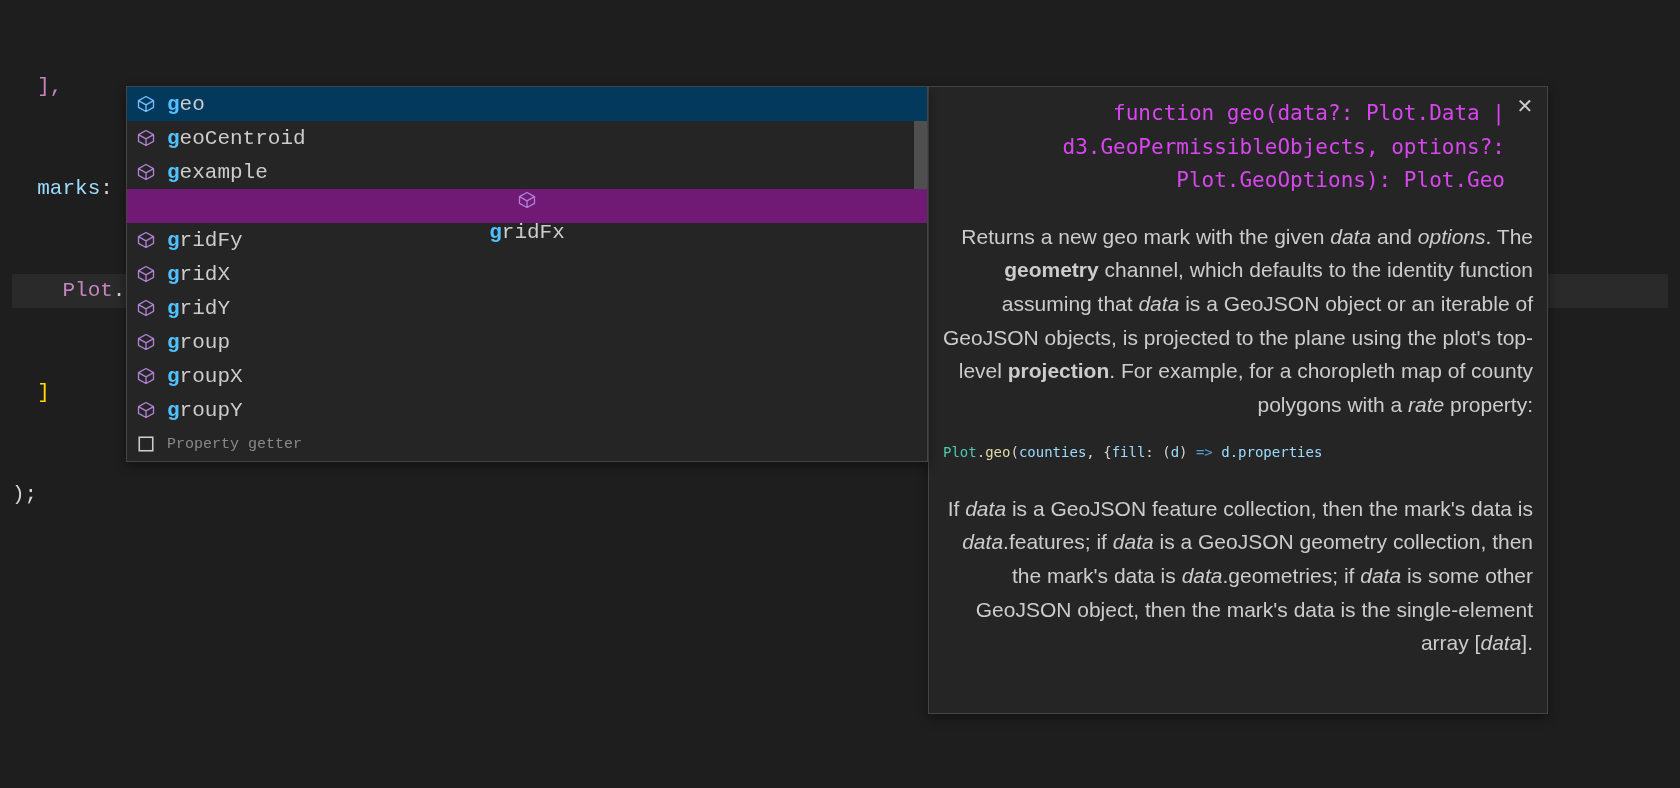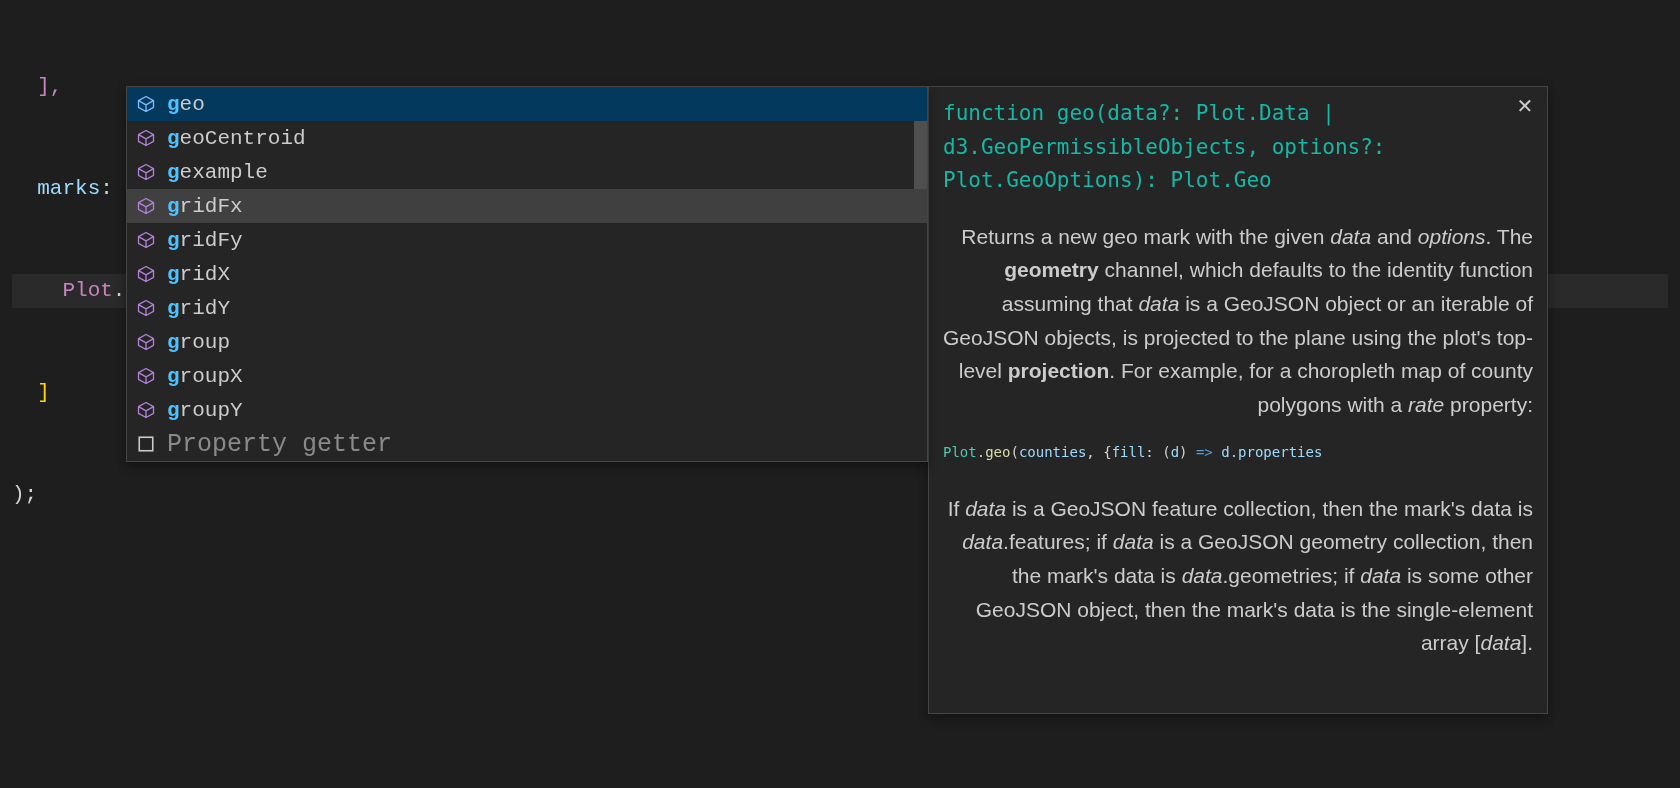--- a/index.html
+++ b/index.html
@@ -51,21 +51,22 @@
     height: 34px;
     padding: 0 8px;
     font-size: 21px;
     gap: 10px;
     position: relative;
   }
   .suggest-row.selected {
     background: #04395e;
   }
   .suggest-row.hovered {
-    background: #404040;
+    background: #701a75;
+    flex-direction: column;
   }
   .suggest-icon {
     width: 22px;
     height: 22px;
     flex: 0 0 22px;
     display:flex;
     align-items:center;
     justify-content:center;
   }
   .suggest-label {
@@ -73,21 +74,21 @@
     font-family: inherit;
     color: #cccccc;
     white-space: pre;
   }
   .suggest-label .hl {
     color: #4fc1ff;
     font-weight: 600;
   }
   .suggest-side {
     color: #8a8a8a;
-    font-size: 25px;
+    font-size: 15px;
     padding-right: 6px;
     font-family: inherit;
   }
   .suggest-scrollbar {
     position:absolute;
     right:0; top:0;
     width:13px;
     height:130px;
     background:#4f4f4f;
   }
@@ -116,25 +117,26 @@
     width: 24px;
     height: 24px;
     color: #cccccc;
     cursor: pointer;
     text-align:center;
     line-height:22px;
     font-size:20px;
   }
   .doc-sig {
     font-family: "Menlo","Consolas",monospace;
-    color: #14b8a6;
+    color: #d946ef;
     white-space: pre-wrap;
     word-break: break-word;
     margin-bottom: 22px;
     padding-right: 28px;
+    text-align: right;
   }
   .doc-body p { margin-bottom: 20px; text-align: right; }
   .doc-body em { font-style: italic; }
   .doc-body strong { font-weight: 700; }
   .doc-code {
     font-family: "Menlo","Consolas",monospace;
     font-size: 14px;
     white-space: pre;
     margin: 0 0 28px 0;
   }

